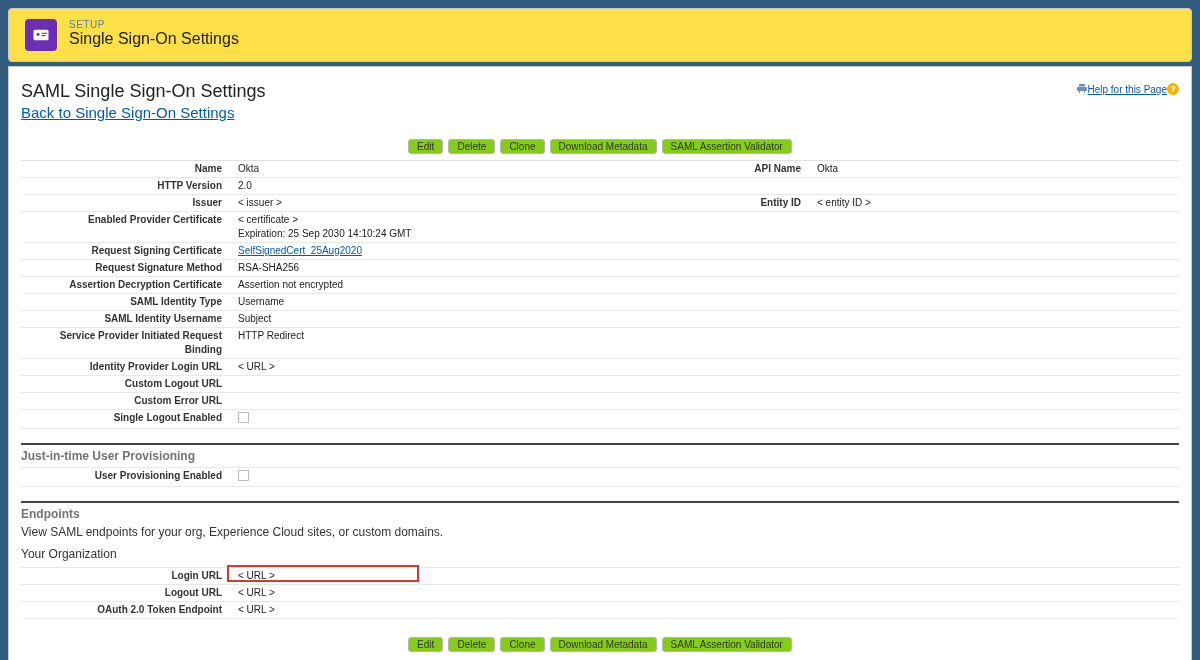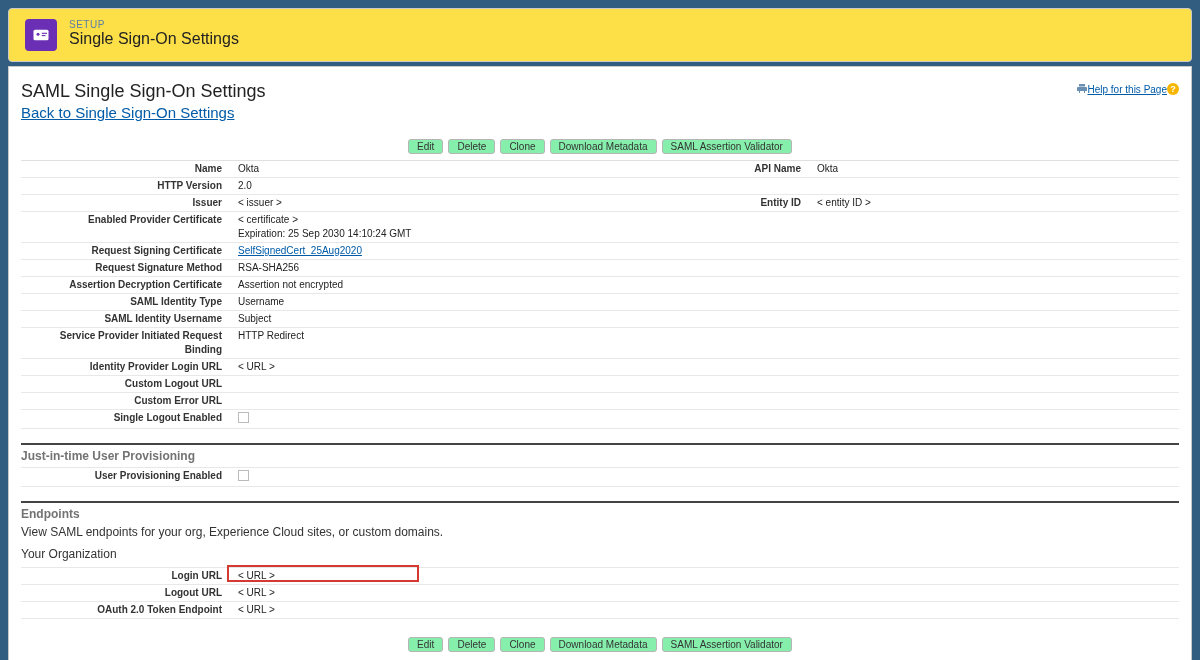--- a/index.html
+++ b/index.html
@@ -87,21 +87,21 @@
     font-size: 9px;
   }
   .printer-icon { width: 12px; height: 12px; fill: #6b8fb0; }
   .button-row {
     text-align: center;
     margin: 18px 0 6px 0;
   }
   .btn {
     font-size: 10px;
     padding: 1px 8px;
-    background: #86efac;
+    background: #84cc16;
     border: 1px solid #b5b5b5;
     border-radius: 3px;
     margin: 0 1px;
     cursor: pointer;
     color: #333;
   }
   .detail-block {
     border-top: 1px solid #e0e0e0;
   }
   .detail-row {

